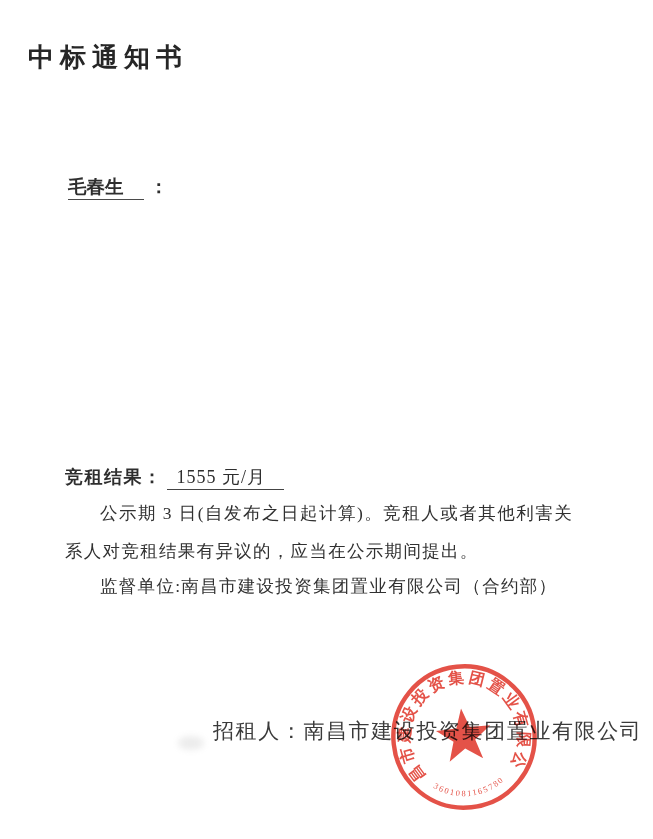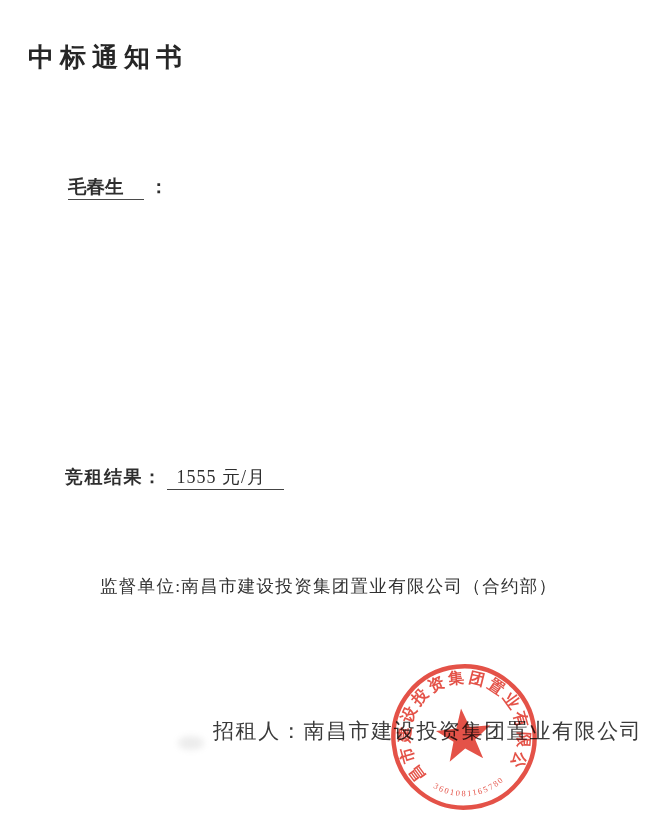--- a/index.html
+++ b/index.html
@@ -98,20 +98,21 @@
 
   <div class="abs recipient">
     <span class="uname">毛春生</span><span class="colon">：</span>
   </div>
 
 
   <div class="abs result-line">
     <span class="rlabel">竞租结果：</span><span class="rvalue">1555 元/月</span>
   </div>
 
+  <div class="abs bodytext notice">公示期 3 日(自发布之日起计算)。竞租人或者其他利害关系人对竞租结果有异议的，应当在公示期间提出。</div>
 
   <div class="abs closing">
     <div>监督单位:南昌市建设投资集团置业有限公司（合约部）</div>
   </div>
 
   <div class="abs sig-line">
     <span>招租人：</span><span>南昌市建设投资集团置业有限公司</span>
   </div>
 
 

